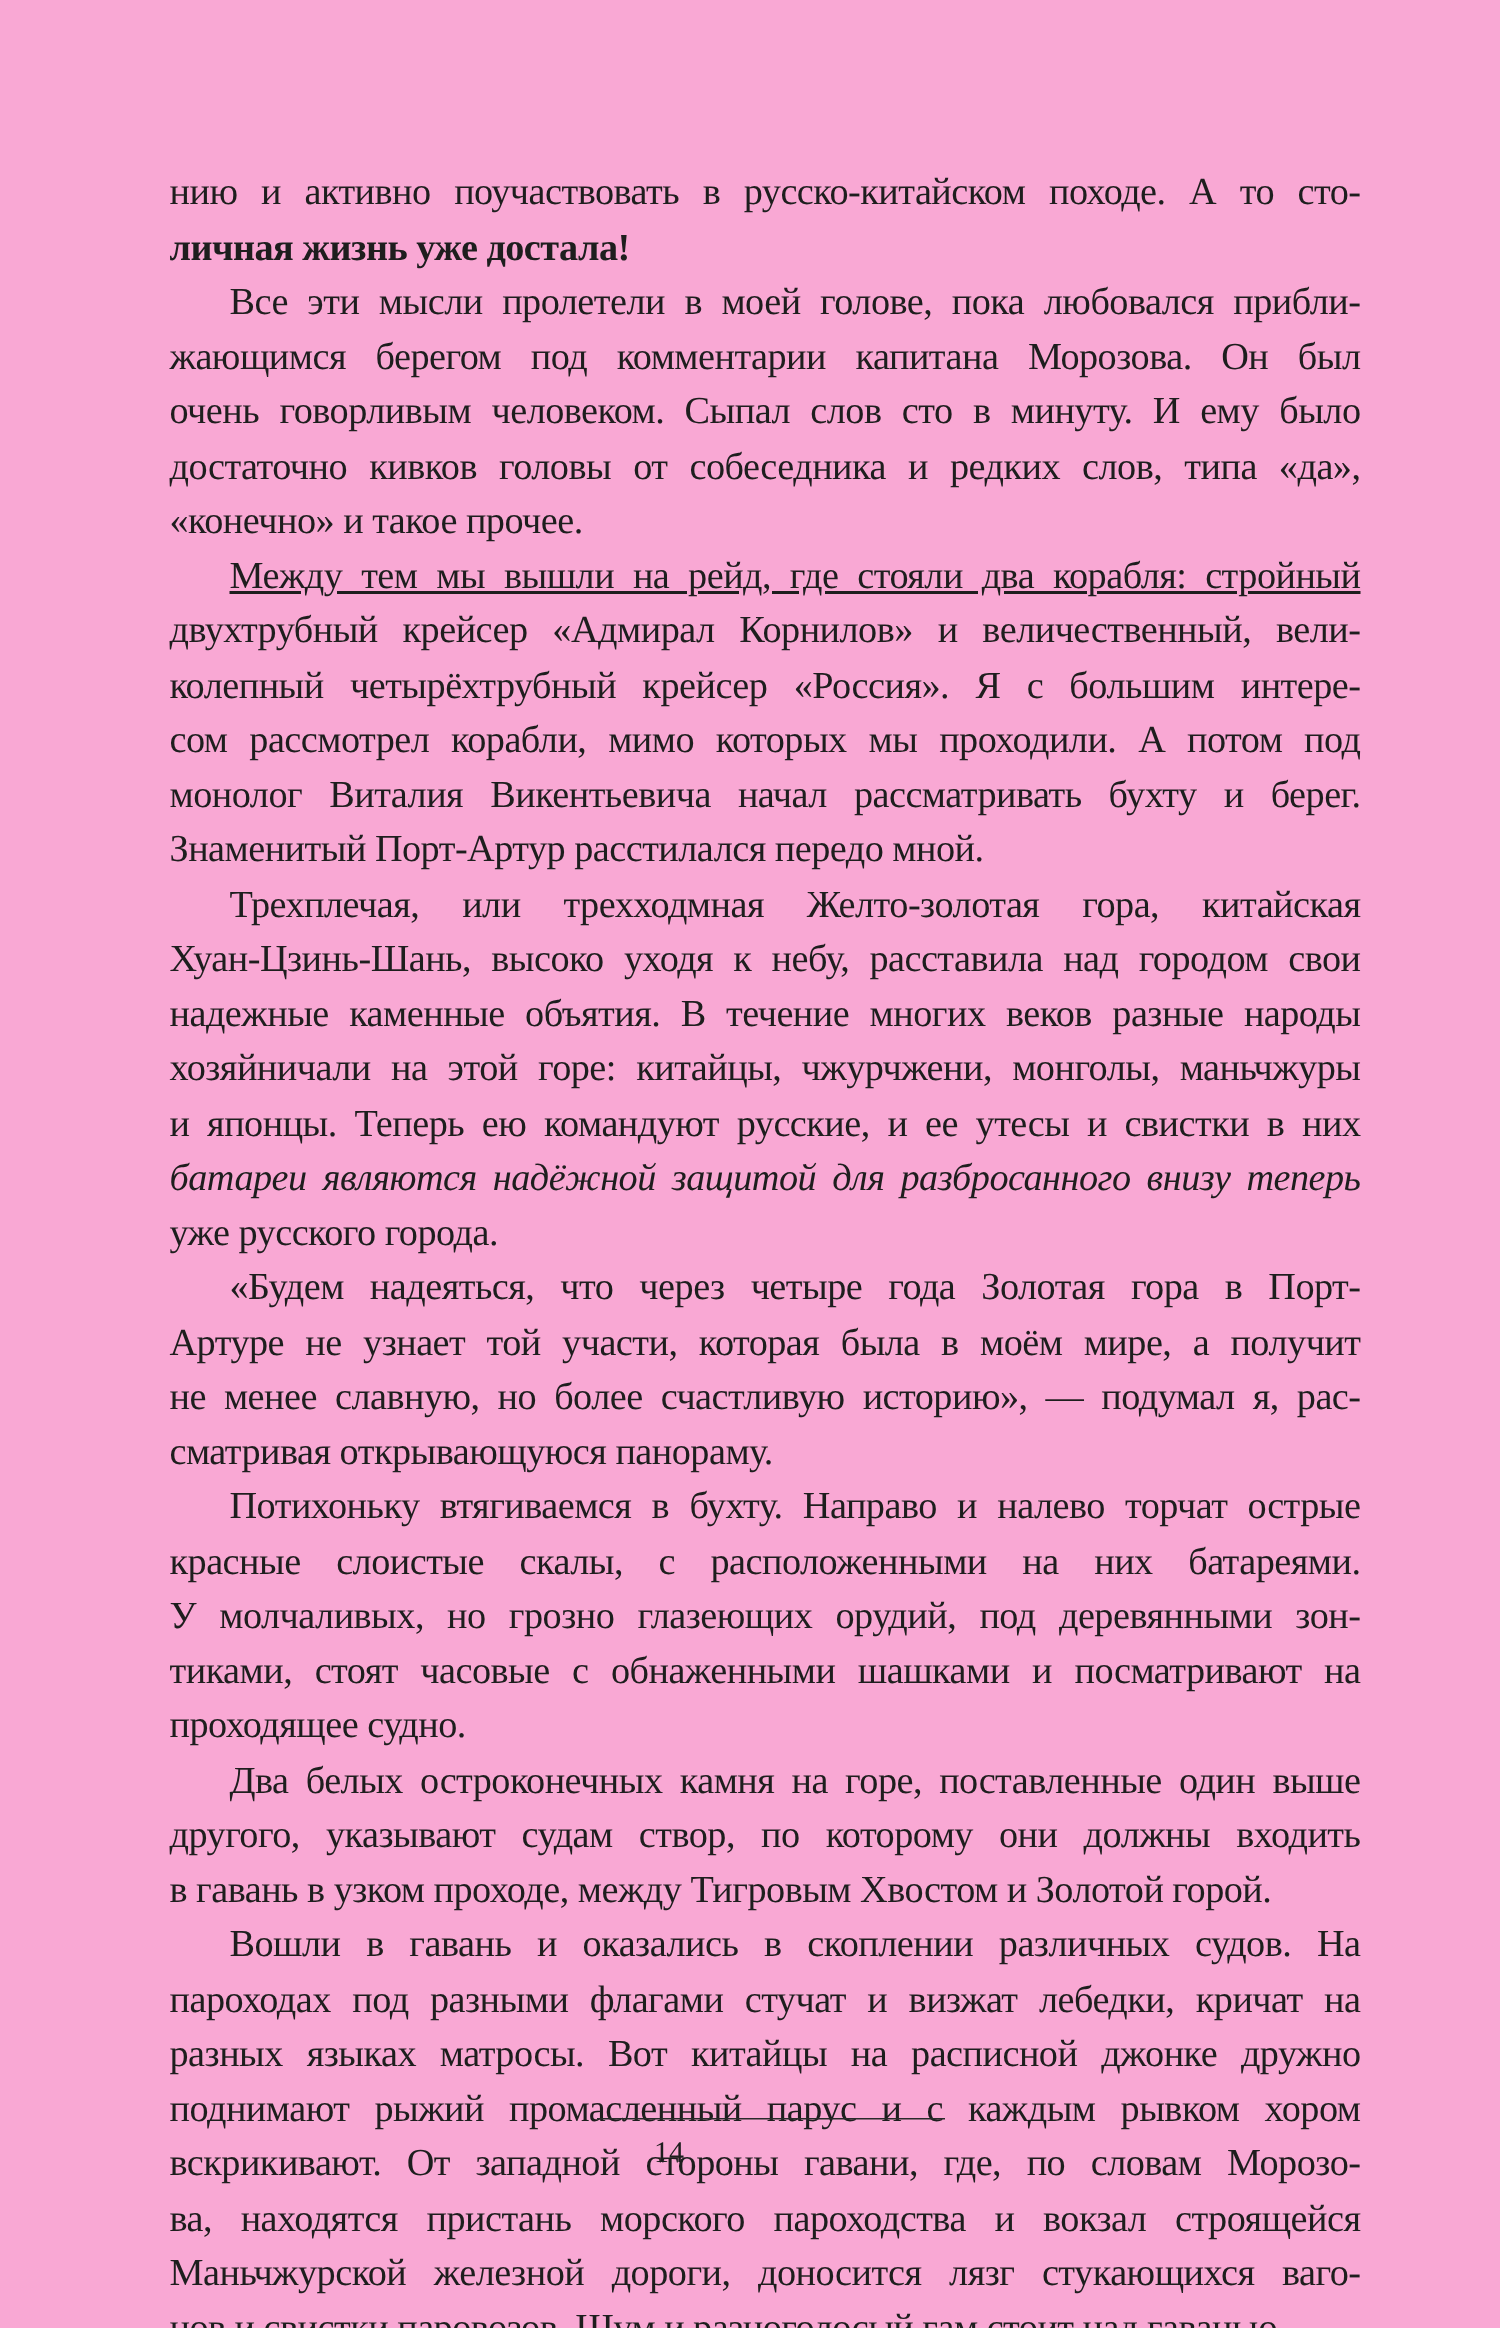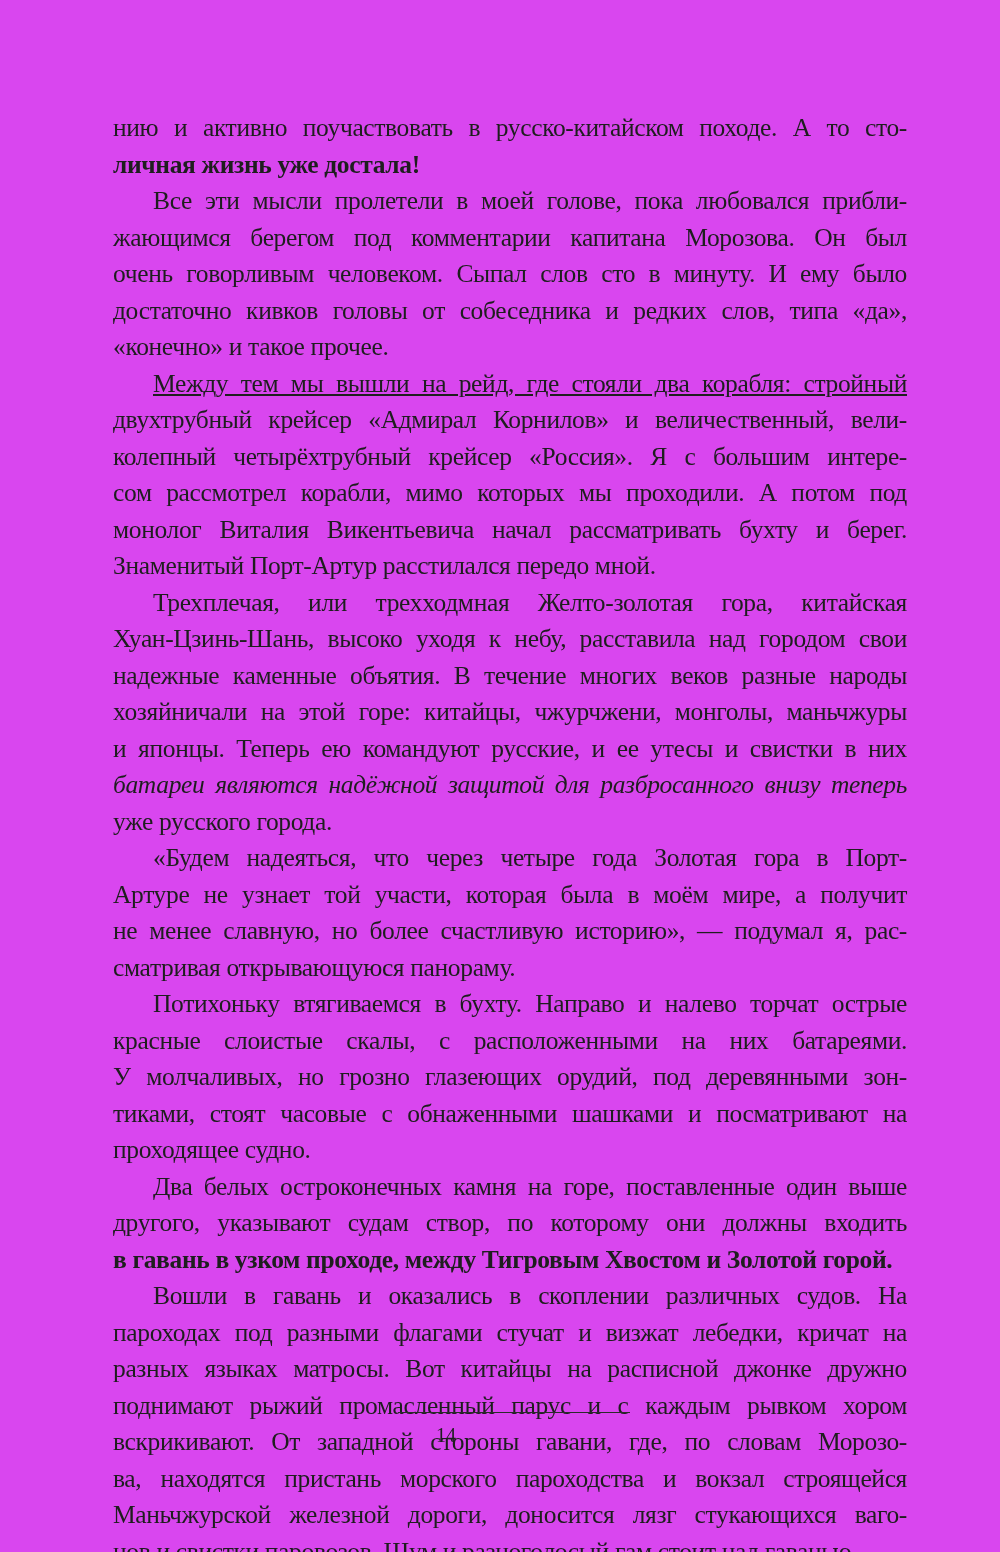--- a/index.html
+++ b/index.html
@@ -11,21 +11,21 @@
     width: 1000px;
     height: 1552px;
     position: relative;
     overflow: hidden;
   }
   .page {
     position: absolute;
     left: 0; top: 0;
     width: 1000px;
     height: 1552px;
-    background: #d946ef;
+    background: #f9a8d4;
   }
   .text-block {
     position: absolute;
     left: 113px;
     top: 110px;
     width: 794px;
     font-family: "Liberation Serif", "DejaVu Serif", serif;
     font-size: 25.5px;
     line-height: 36.5px;
     color: #1e1e1e;
@@ -107,21 +107,21 @@
       <div>
         <span class="line indent" style="display: block;">Потихоньку втягиваемся в бухту. Направо и налево торчат острые</span>
         <span class="line" style="display: block;">красные слоистые скалы, с расположенными на них батареями.</span>
         <span class="line" style="display: block;">У молчаливых, но грозно глазеющих орудий, под деревянными зон-</span>
         <span class="line" style="display: block;">тиками, стоят часовые с обнаженными шашками и посматривают на</span>
         <span class="line last" style="display: block;">проходящее судно.</span>
       </div>
       <div>
         <span class="line indent" style="display: block;">Два белых остроконечных камня на горе, поставленные один выше</span>
         <span class="line" style="display: block;">другого, указывают судам створ, по которому они должны входить</span>
-        <span class="line last" style="display: block; font-weight: bold;">в гавань в узком проходе, между Тигровым Хвостом и Золотой горой.</span>
+        <span class="line last" style="display: block;">в гавань в узком проходе, между Тигровым Хвостом и Золотой горой.</span>
       </div>
       <div>
         <span class="line indent" style="display: block;">Вошли в гавань и оказались в скоплении различных судов. На</span>
         <span class="line" style="display: block;">пароходах под разными флагами стучат и визжат лебедки, кричат на</span>
         <span class="line" style="display: block;">разных языках матросы. Вот китайцы на расписной джонке дружно</span>
         <span class="line" style="display: block;">поднимают рыжий промасленный парус и с каждым рывком хором</span>
         <span class="line" style="display: block;">вскрикивают. От западной стороны гавани, где, по словам Морозо-</span>
         <span class="line" style="display: block;">ва, находятся пристань морского пароходства и вокзал строящейся</span>
         <span class="line" style="display: block;">Маньчжурской железной дороги, доносится лязг стукающихся ваго-</span>
         <span class="line last" style="display: block;">нов и свистки паровозов. Шум и разноголосый гам стоит над гаванью.</span>

